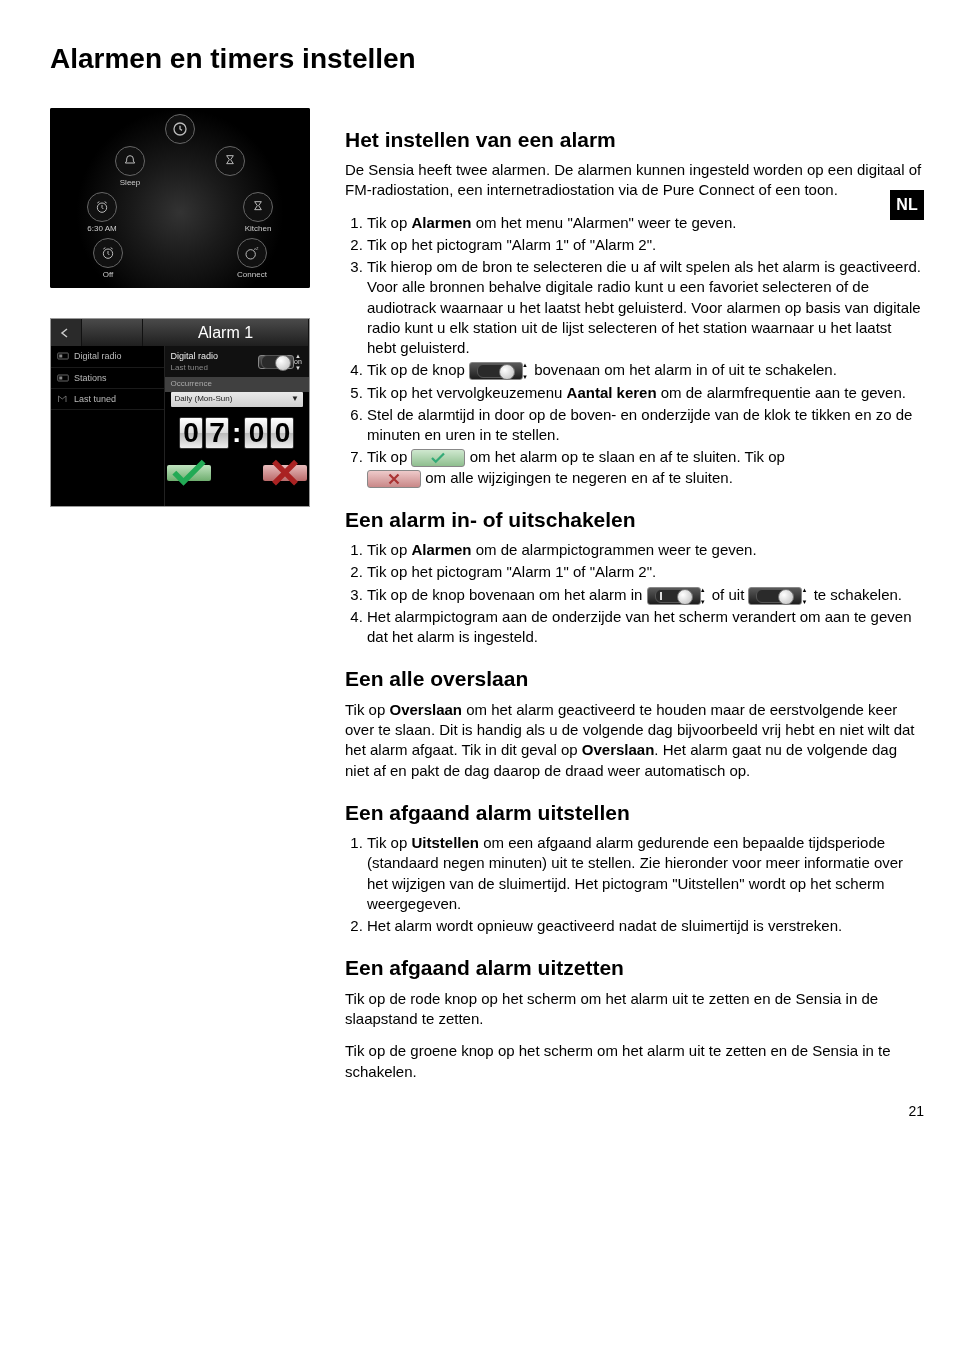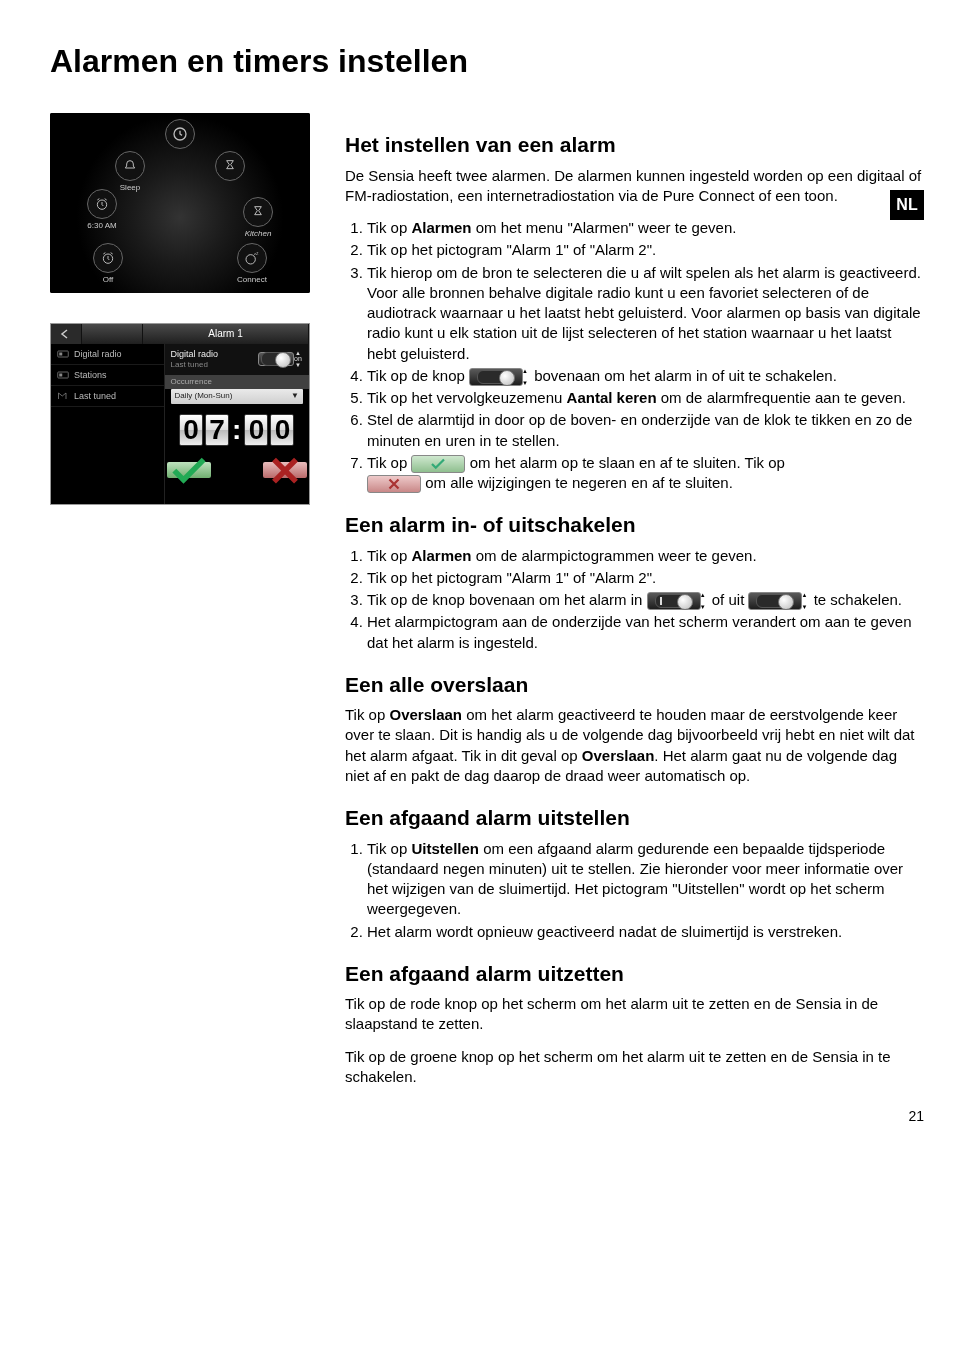--- a/index.html
+++ b/index.html
@@ -6,21 +6,21 @@
     font-family: Arial, Helvetica, sans-serif;
     margin: 0;
     padding: 40px 30px 30px 50px;
     width: 954px;
     box-sizing: border-box;
     color: #000;
     line-height: 1.35;
     font-size: 15px;
   }
   h1 {
-    font-size: 32px;
+    font-size: 28px;
     font-weight: bold;
     margin: 0 0 30px 0;
   }
   .columns {
     display: flex;
     gap: 30px;
     align-items: flex-start;
   }
   .left-col {
     width: 265px;
@@ -100,21 +100,21 @@
     color: #ddd;
     font-size: 9px;
     width: 260px;
     border: 1px solid #999;
     box-sizing: border-box;
   }
   .shot2 .hdr {
     display: flex;
     background: linear-gradient(#4a4a4a,#1f1f1f);
     color: #fff;
-    font-size: 10px;
+    font-size: 16px;
   }
   .shot2 .hdr .tab {
     flex: 1; text-align: center;
     padding: 3px 0;
     border-right: 1px solid #111;
   }
   .shot2 .hdr .backtab {
     width: 30px;
     display:flex;align-items:center;justify-content:center;
     background:#2a2a2a;
@@ -255,31 +255,31 @@
 
       <div class="ritem" style="left:150px; top:38px;">
         <div class="ricon">
           <svg viewBox="0 0 24 24">
                 <path d="M7 4h10l-4 6 4 6H7l4-6-4-6z" fill="none" stroke="#bbb" stroke-width="1.5"></path>
               </svg>
         </div>
         <div></div>
       </div>
 
-      <div class="ritem" style="left:22px; top:76px;">
+      <div class="ritem" style="left:22px; top:84px;">
         <div class="ricon">
           <svg viewBox="0 0 24 24">
                 <circle cx="12" cy="13" r="7" fill="none" stroke="#bbb" stroke-width="1.5"></circle>
                 <path d="M12 9v4l2 2M5 6l3-2M19 6l-3-2" stroke="#bbb" stroke-width="1.5" fill="none"></path>
               </svg>
         </div>
         <div>6:30 AM</div>
       </div>
 
-      <div class="ritem" style="left:178px; top:84px;font-style:italic;">
+      <div class="ritem" style="left:178px; top:84px;">
         <div class="ricon">
           <svg viewBox="0 0 24 24">
                 <path d="M7 4h10l-4 6 4 6H7l4-6-4-6z" fill="none" stroke="#bbb" stroke-width="1.5"></path>
               </svg>
         </div>
         <div>Kitchen</div>
       </div>
 
       <div class="ritem" style="left:28px; top:130px;">
         <div class="ricon">

